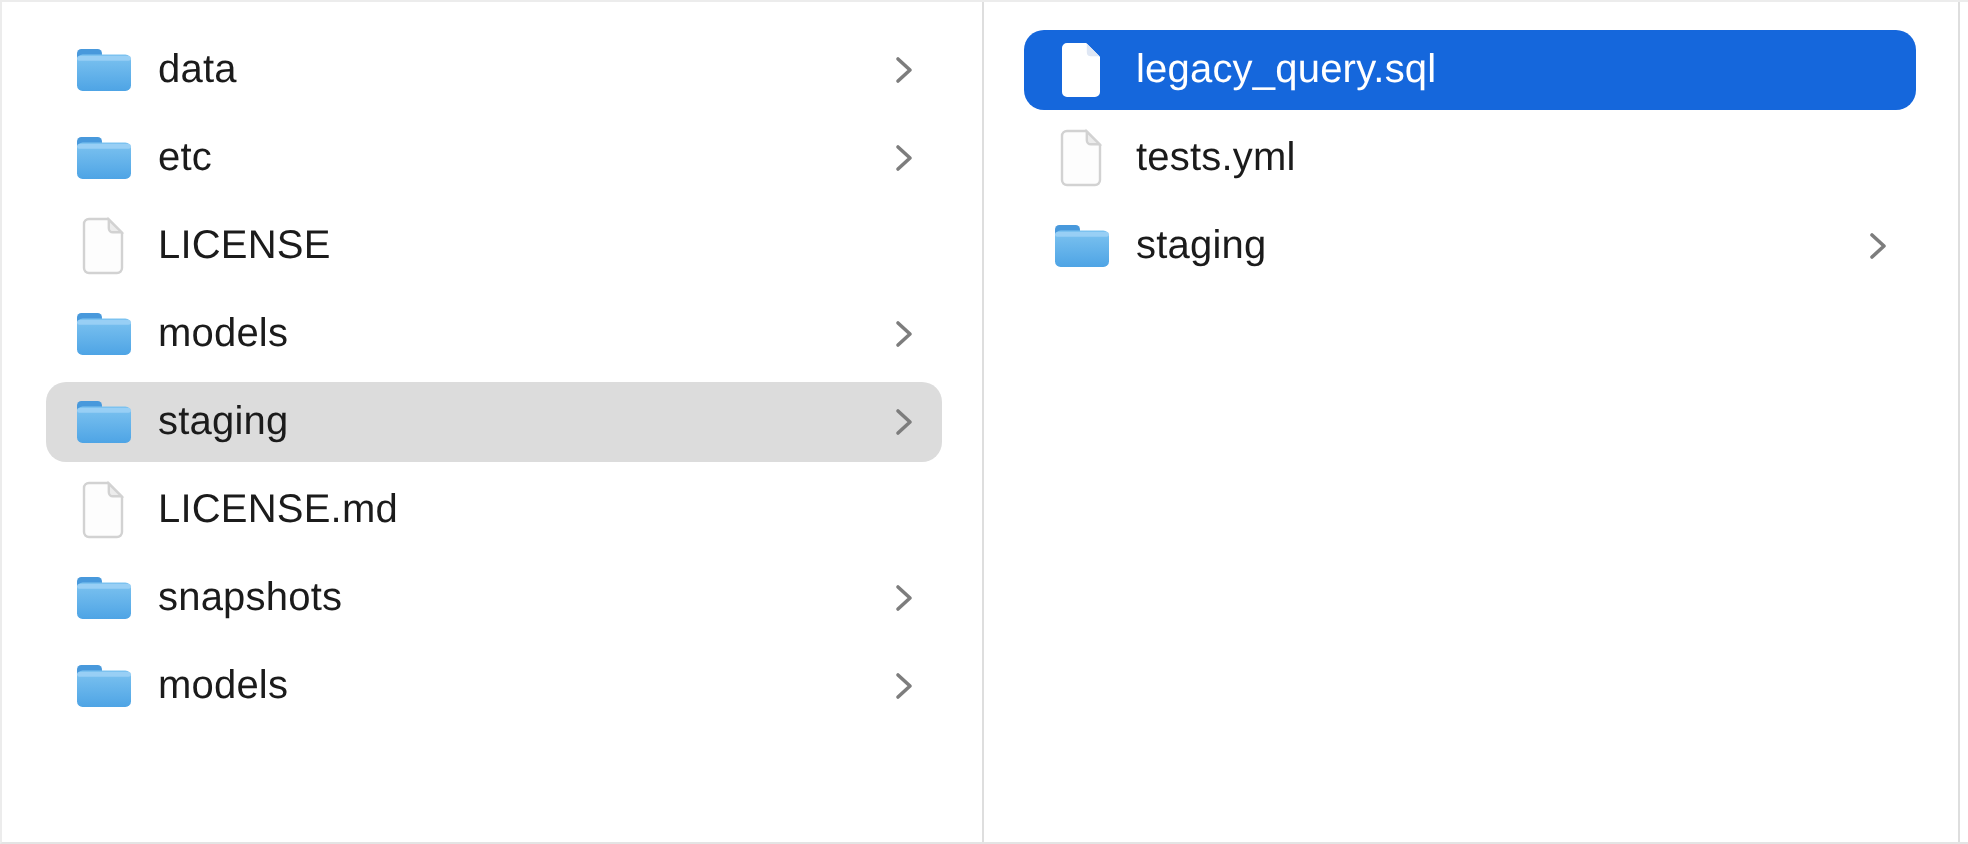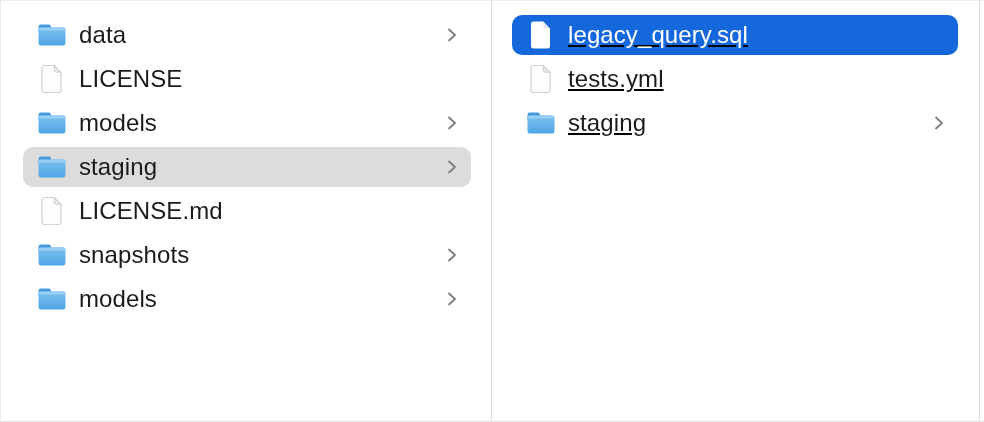--- a/index.html
+++ b/index.html
@@ -20,21 +20,21 @@
     display: flex;
     overflow: hidden;
   }
   .column {
     box-sizing: border-box;
     padding-top: 12px;
     border-right: 1px solid var(--divider, #dedede);
     height: 100%;
   }
   .column.col-left  { width: 491px; }
-  .column.col-right { width: 488px; text-decoration: underline; }
+  .column.col-right { width: 488px; }
   .col-spacer { flex: 1; }
 
   .row {
     height: 44px;
     display: flex;
     align-items: stretch;
   }
   .pill {
     flex: 1;
     display: flex;
@@ -55,21 +55,21 @@
   .icon-slot {
     width: 30px;
     height: 32px;
     display: flex;
     align-items: center;
     justify-content: center;
     margin-right: 12px;
     flex: none;
   }
   .label {
-    font-size: 24px;
+    font-size: 20px;
     color: var(--text, #1b1b1b);
     white-space: nowrap;
     letter-spacing: 0.1px;
   }
   .selected-active .label { color: var(--text-selected, #ffffff); }
 
   .chevron {
     margin-left: auto;
     flex: none;
     display: flex;
@@ -110,20 +110,38 @@
 
       </span>
       <span class="label">data</span>
       <span class="chevron">
         <svg width="10" height="16" viewBox="0 0 10 16">
           <polyline points="2,2.5 8,8 2,13.5" fill="none" stroke="#7d7d7d" stroke-width="1.8" stroke-linecap="round" stroke-linejoin="round"></polyline>
         </svg>
       </span>
     </div>
   </div>
+      <div class="row" data-haschevron="true">
+    <div class="pill">
+      <span class="icon-slot">
+        <svg class="icon folder-icon" width="30" height="24" viewBox="0 0 30 24">
+          <rect x="1.5" y="1.5" width="12.5" height="9" rx="2.2" fill="#4899dc"></rect>
+          <rect x="1.5" y="4.2" width="27" height="18.3" rx="2.8" fill="url(#folderGrad)"></rect>
+          <rect x="1.5" y="5.0" width="27" height="2.4" rx="1.2" fill="#9bd0f5" opacity="0.9"></rect>
+        </svg>
+
+      </span>
+      <span class="label">etc</span>
+      <span class="chevron">
+        <svg width="10" height="16" viewBox="0 0 10 16">
+          <polyline points="2,2.5 8,8 2,13.5" fill="none" stroke="#7d7d7d" stroke-width="1.8" stroke-linecap="round" stroke-linejoin="round"></polyline>
+        </svg>
+      </span>
+    </div>
+  </div>
       <div class="row" data-haschevron="false">
     <div class="pill">
       <span class="icon-slot">
 
         <svg class="icon file-icon" width="24" height="30" viewBox="0 0 24 30">
           <path class="file-page" d="M4.5 1.5 h9.6 L21 8.4 V26 a2.5 2.5 0 0 1 -2.5 2.5 H4.5 A2.5 2.5 0 0 1 2 26 V4 a2.5 2.5 0 0 1 2.5 -2.5 Z"></path>
           <path class="file-fold" d="M14.4 1.8 L20.7 8.1 h-4.3 a2 2 0 0 1 -2 -2 Z"></path>
         </svg>
       </span>
       <span class="label">LICENSE</span>

